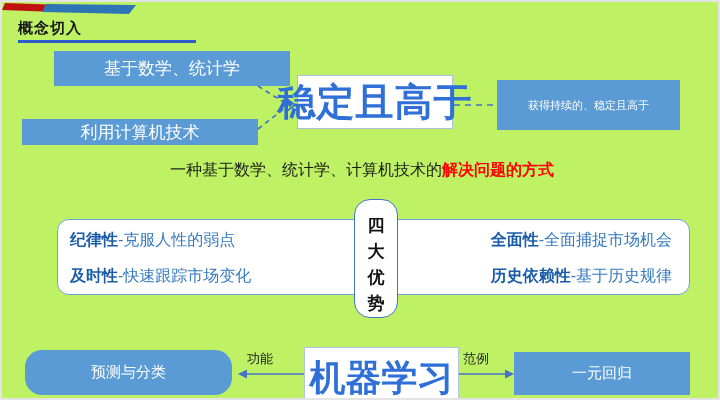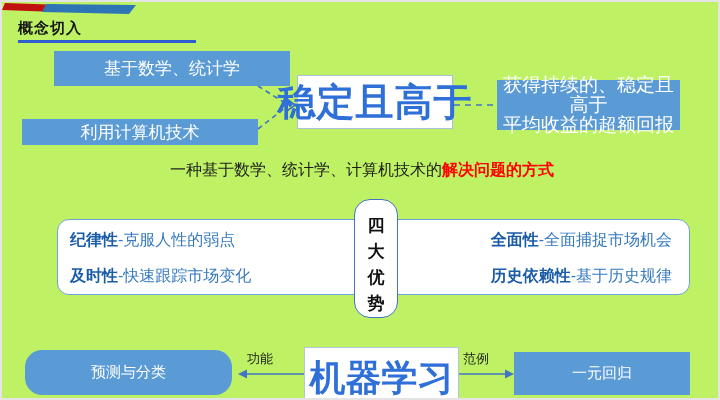--- a/index.html
+++ b/index.html
@@ -14,21 +14,21 @@
   .abs{position:absolute;}
   .connector-layer{position:absolute;left:0;top:0;width:720px;height:400px;pointer-events:none;}
   .slide-title{left:16px;top:17px;font-size:15px;font-weight:bold;color:#151515;letter-spacing:1px;}
   .title-underline{left:16px;top:38px;width:178px;height:3px;background:var(--underline_blue);}
   .bluebox{background:var(--box_blue);color:#fff;display:flex;align-items:center;justify-content:center;text-align:center;}
   .src-box-1{left:20px;top:49px;width:236px;height:35px;font-size:17px;margin-left:32px;}
   .src-box-2{left:20px;top:117px;width:236px;height:26px;font-size:17px;}
   .core-term-box{left:295px;top:73px;width:156px;height:54px;background:#fff;border:1px solid #aebfd9;
     display:flex;align-items:center;justify-content:center;}
   .core-term-box .term{font-size:38px;font-weight:bold;color:var(--term_blue);letter-spacing:1px;white-space:nowrap;}
-  .goal-box{left:495px;top:78px;width:183px;height:50px;flex-direction:column;font-size:19px;line-height:20px;}
+  .goal-box{left:495px;top:78px;width:183px;height:50px;flex-direction:column;font-size:11px;line-height:20px;}
   .definition{left:0;top:158px;width:720px;text-align:center;font-size:16px;color:#1c1c1c;}
   .definition .hl{color:var(--highlight_red);font-weight:bold;}
   .adv-container{left:55px;top:217px;width:633px;height:76px;border:1.5px solid #6fa3d6;border-radius:12px;background:#fff;}
   .adv-capsule{left:352px;top:197px;width:44px;height:119px;border:1.5px solid var(--connector_blue);
     border-radius:16px;background:#fff;z-index:3;display:flex;align-items:flex-end;justify-content:center;}
   .adv-capsule .vtext{width:20px;font-size:17px;font-weight:bold;color:#111;line-height:26px;
     word-break:break-all;text-align:center;}
   .adv-item{font-size:16px;white-space:nowrap;z-index:2;}
   .adv-item .term{font-weight:bold;color:var(--advantage_term_blue);}
   .adv-item .desc{color:var(--advantage_desc_blue);}
@@ -86,21 +86,20 @@
   <div class="abs bluebox src-box-2">
     <span>利用计算机技术</span>
   </div>
 
   <div class="abs core-term-box">
     <span class="term">稳定且高于</span>
   </div>
 
   <div class="abs bluebox goal-box">
     <div>获得持续的、稳定且高于</div>
-    <div>平均收益的超额回报</div>
   </div>
 
   <div class="abs definition">
     <span>一种基于数学、统计学、计算机技术的</span><span class="hl">解决问题的方式</span>
   </div>
 
   <div class="abs adv-container"></div>
   <div class="abs adv-capsule">
     <div class="vtext">四大优势</div>
   </div>

